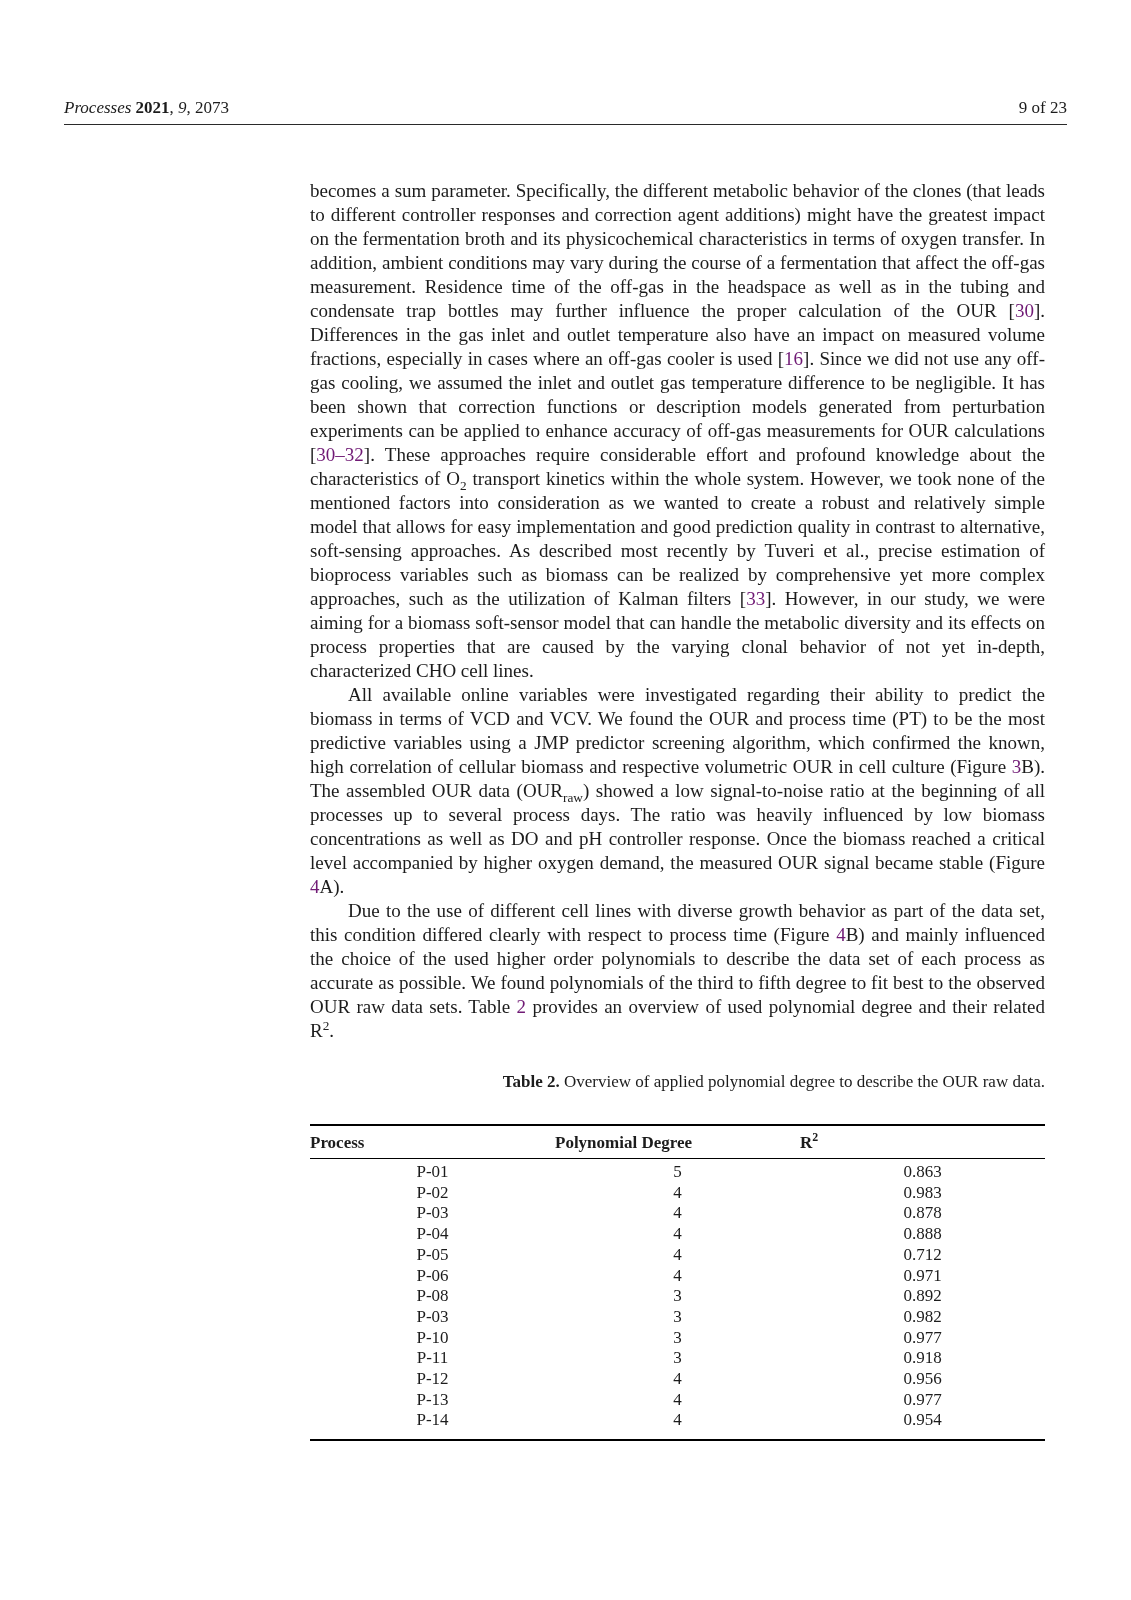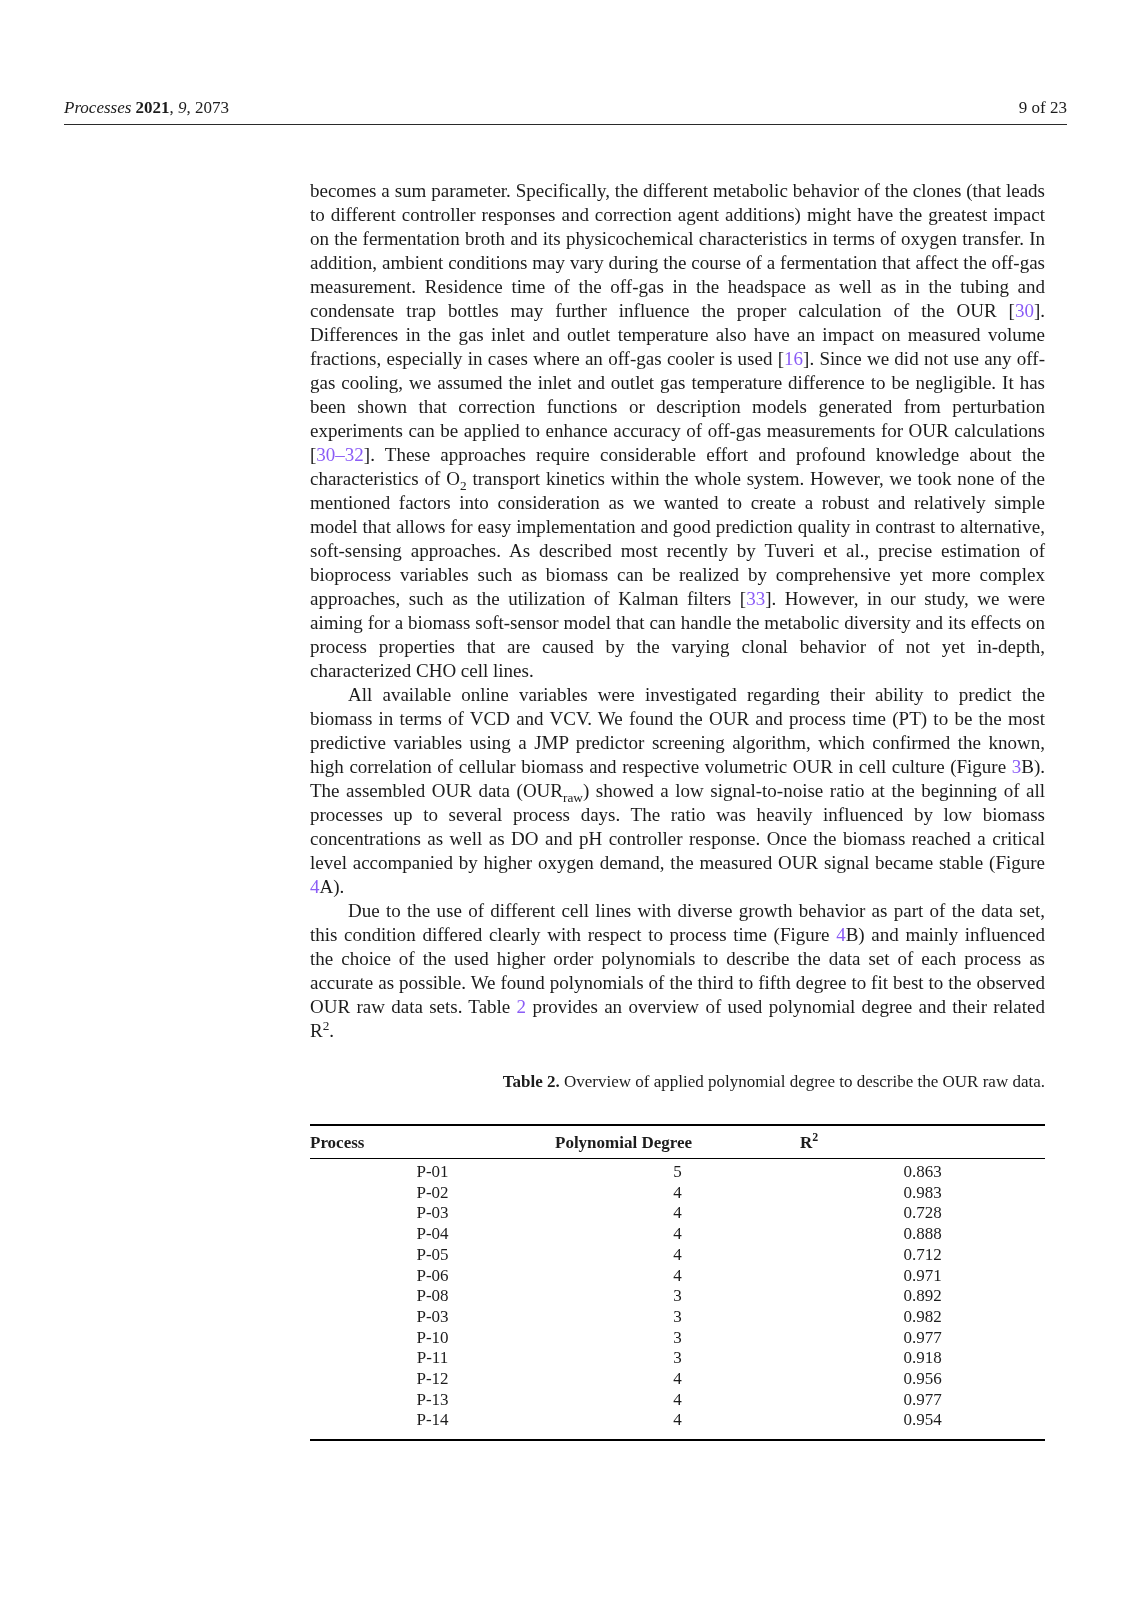--- a/index.html
+++ b/index.html
@@ -36,21 +36,21 @@
     margin-top: 54px;
   }
   .para {
     font-size: 19px;
     line-height: 24px;
     text-align: justify;
     color: #1c1c1c;
   }
   .para.indent { text-indent: 38px; }
   .cite {
-    color: #8b5cf6;
+    color: #701a75;
     text-decoration: none;
     cursor: pointer;
   }
   sub, sup { font-size: 70%; line-height: 0; }
   .table-caption {
     margin-top: 28px;
     font-size: 17px;
     line-height: 22px;
     text-align: right;
   }
@@ -116,21 +116,21 @@
               <td>0.863</td>
             </tr>
             <tr>
               <td>P-02</td>
               <td>4</td>
               <td>0.983</td>
             </tr>
             <tr>
               <td>P-03</td>
               <td>4</td>
-              <td>0.728</td>
+              <td>0.878</td>
             </tr>
             <tr>
               <td>P-04</td>
               <td>4</td>
               <td>0.888</td>
             </tr>
             <tr>
               <td>P-05</td>
               <td>4</td>
               <td>0.712</td>

